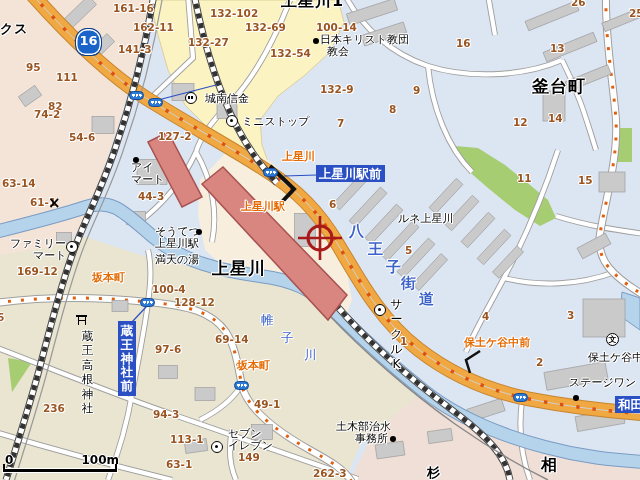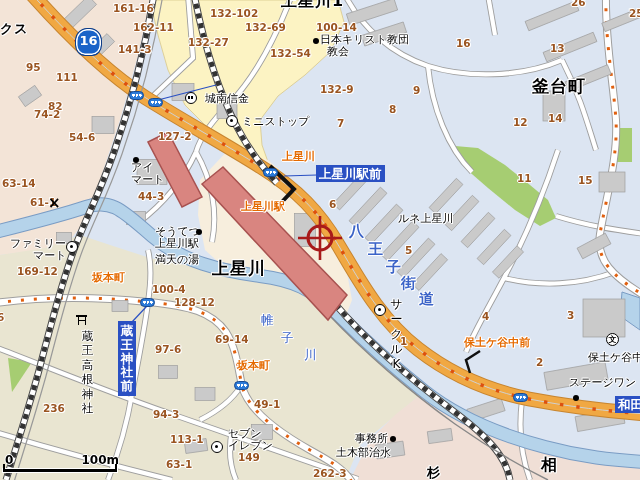--- a/index.html
+++ b/index.html
@@ -283,21 +283,21 @@
       <div class="lbl poi" style="left: 131px; top: 174px;">マート</div>
       <div class="lbl poi" style="left: 155px; top: 226px;">そうてつ</div>
       <div class="lbl poi" style="left: 155px; top: 238px;">上星川駅</div>
       <div class="lbl poi" style="left: 155px; top: 254px;">満天の湯</div>
       <div class="lbl poi" style="left: 10px; top: 238px;">ファミリー</div>
       <div class="lbl poi" style="left: 33px; top: 250px;">マート</div>
       <div class="lbl poi" style="left: 228px; top: 428px;">セブン</div>
       <div class="lbl poi" style="left: 228px; top: 440px;">イレブン</div>
       <div class="lbl poi" style="left: 398px; top: 213px;">ルネ上星川</div>
       <div class="lbl poi" style="left: 569px; top: 377px;">ステージワン</div>
-      <div class="lbl poi" style="left: 336px; top: 421px; margin-top: 26px;">土木部治水</div>
+      <div class="lbl poi" style="left: 336px; top: 421px;">土木部治水</div>
       <div class="lbl poi" style="left: 355px; top: 433px;">事務所</div>
       <div class="lbl poi" style="left: 588px; top: 352px;">保土ケ谷中</div>
       <div class="lbl poi vtext" style="left: 80px; top: 329px; font-size: 11.5px;">蔵王高根神社</div>
       <div class="lbl poi vtext" style="left: 389px; top: 297px; font-size: 12px;">サークルK</div>
       <div class="lbl inter" style="left: 282px; top: 151px;">上星川</div>
       <div class="lbl inter" style="left: 241px; top: 201px;">上星川駅</div>
       <div class="lbl inter" style="left: 92px; top: 272px;">坂本町</div>
       <div class="lbl inter" style="left: 237px; top: 360px;">坂本町</div>
       <div class="lbl inter" style="left: 464px; top: 337px;">保土ケ谷中前</div>
       <div class="lbl roadname" style="left: 349px; top: 224px;">八</div>

